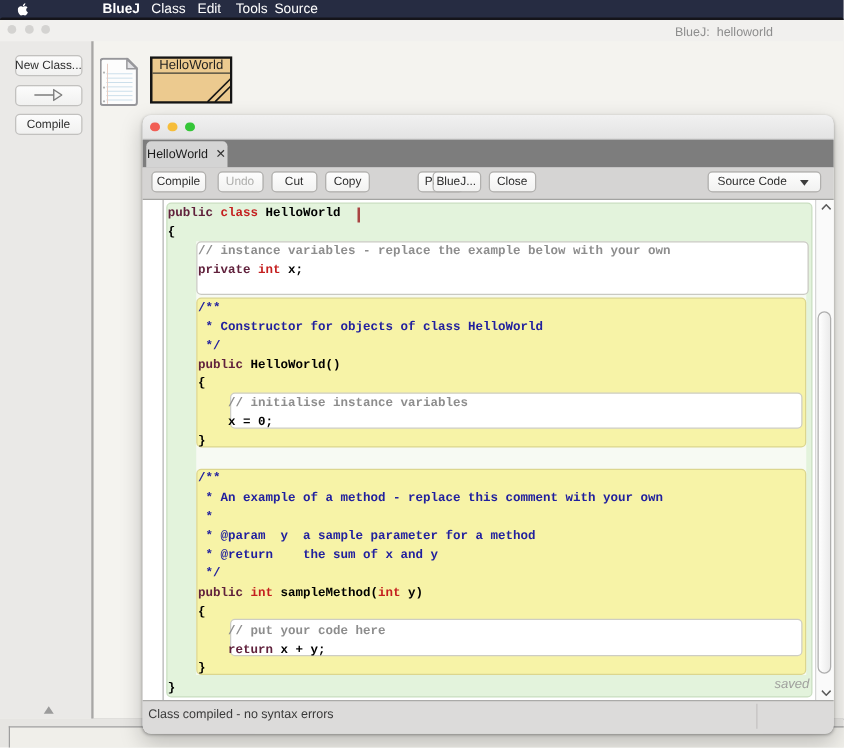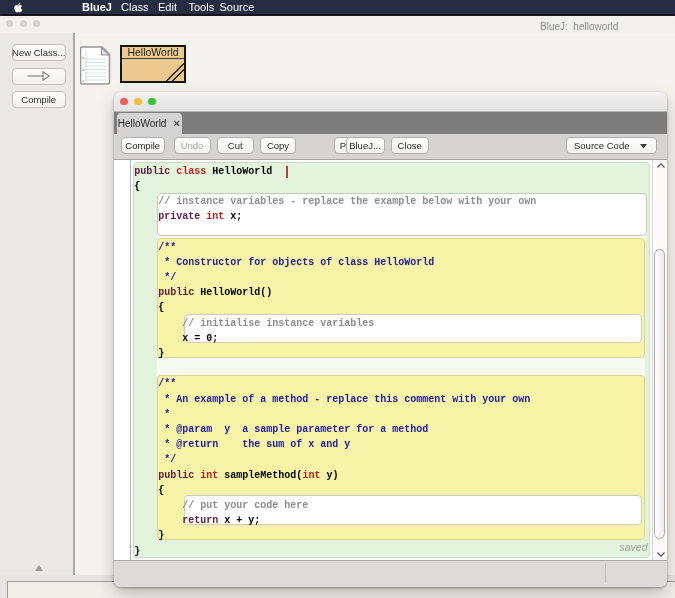--- a/index.html
+++ b/index.html
@@ -171,15 +171,16 @@
       <svg class="abs" style="left:3.5px;top:3px;" width="8" height="5" viewBox="0 0 8 5">
           <polyline points="0.5,4.5 4,0.8 7.5,4.5" fill="none" stroke="#5a5a5a" stroke-width="1.2"></polyline>
         </svg>
       <svg class="abs" style="left:3.5px;top:392px;" width="8" height="5" viewBox="0 0 8 5">
           <polyline points="0.5,0.5 4,4.2 7.5,0.5" fill="none" stroke="#5a5a5a" stroke-width="1.2"></polyline>
         </svg>
     </div>
     <div class="abs" id="sthumb"></div>
   </div>
   <div class="abs" id="estatus"></div>
+  <div class="abs" id="estatustext">Class compiled - no syntax errors</div>
   <div class="abs" id="esep"></div>
   <div class="abs" id="esaved">saved</div>
 </div>
 
 </body></html>

